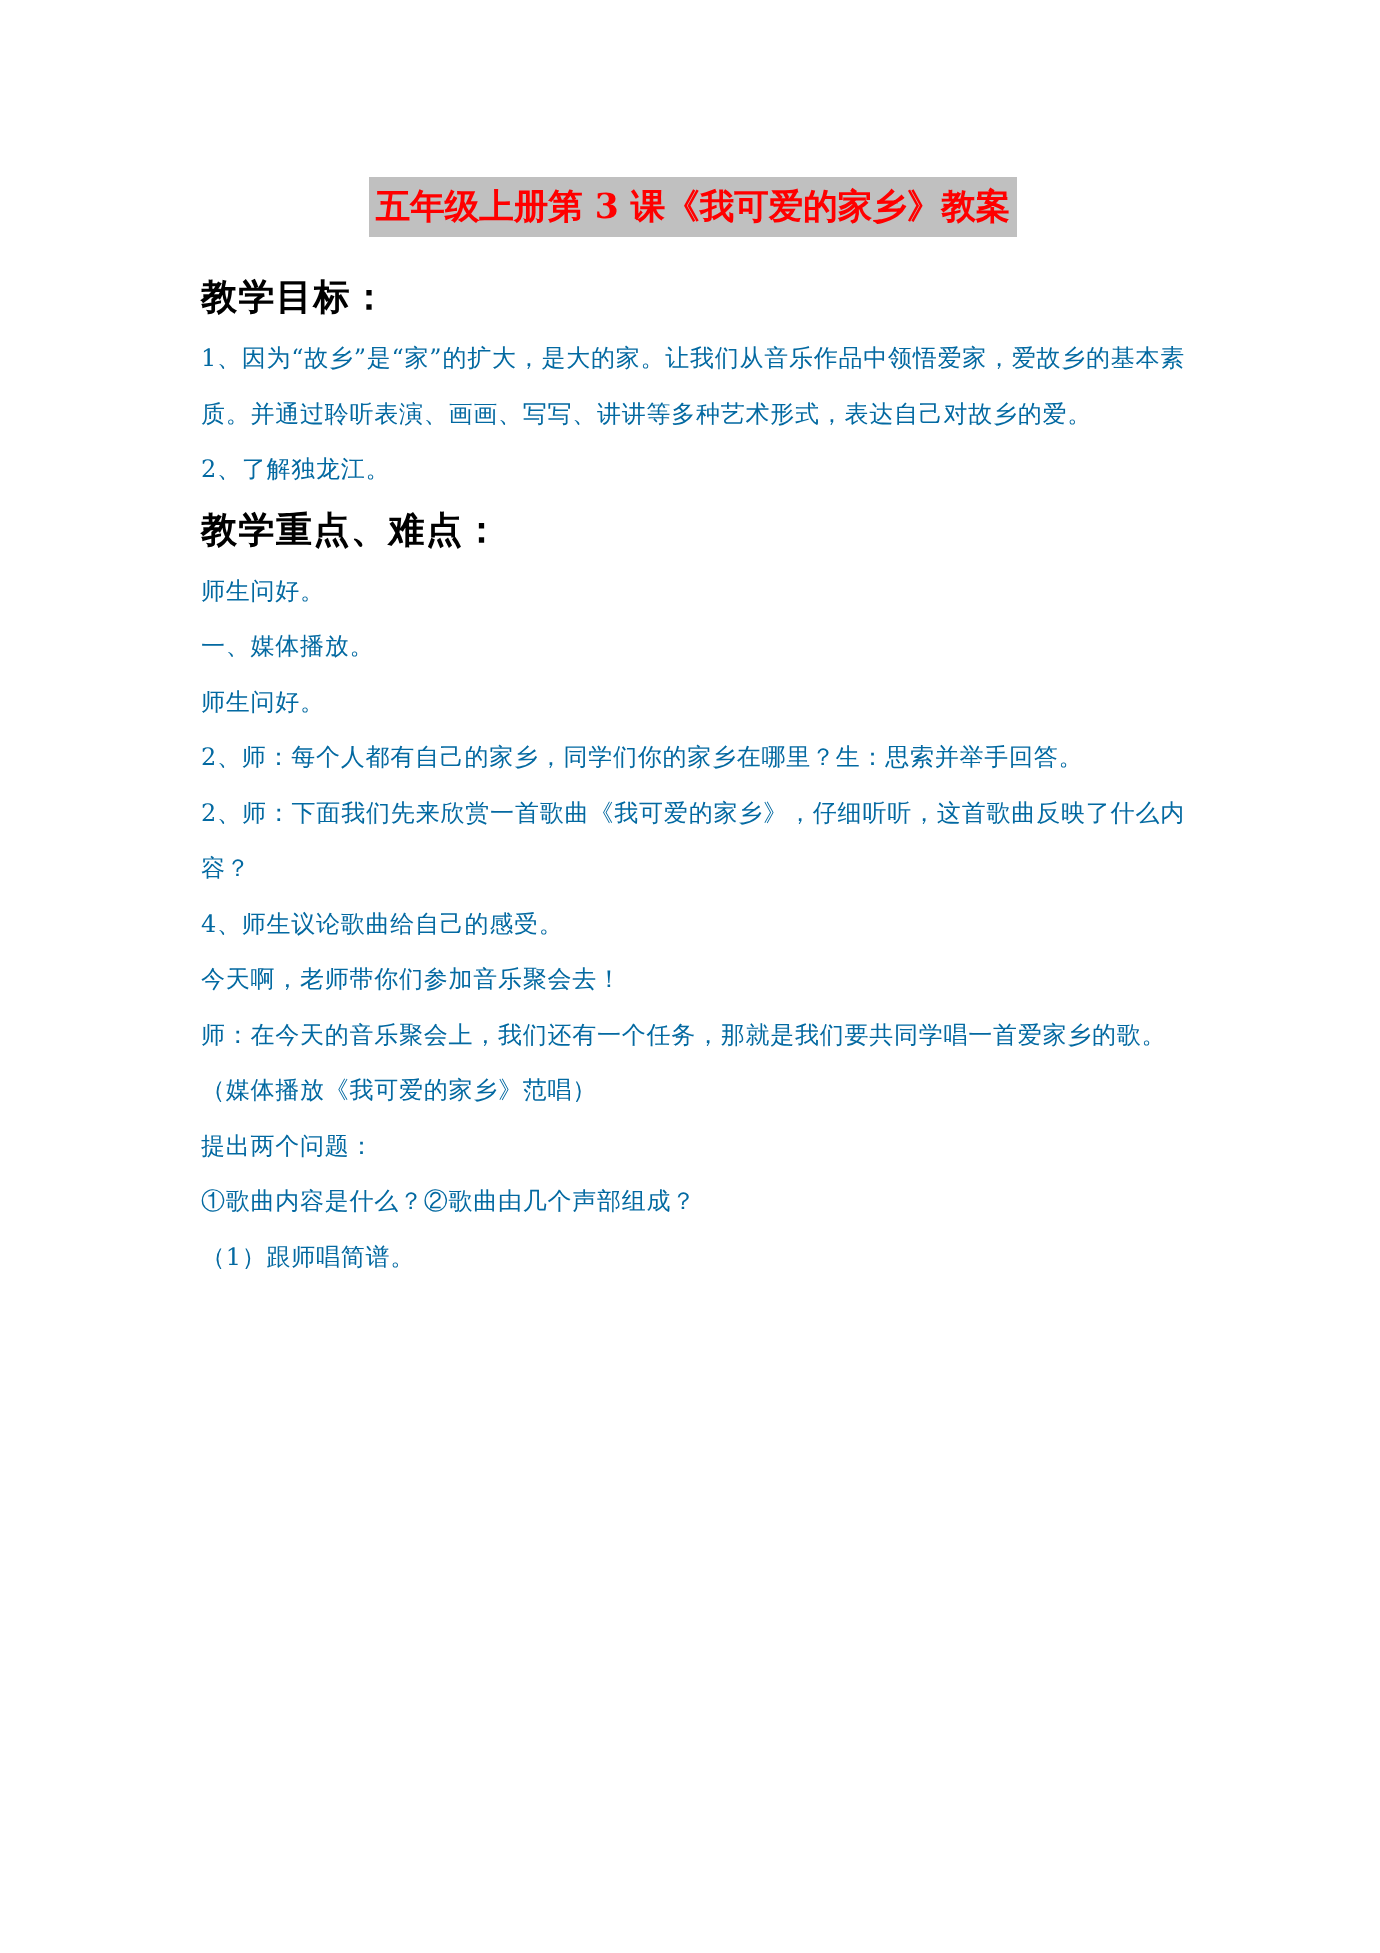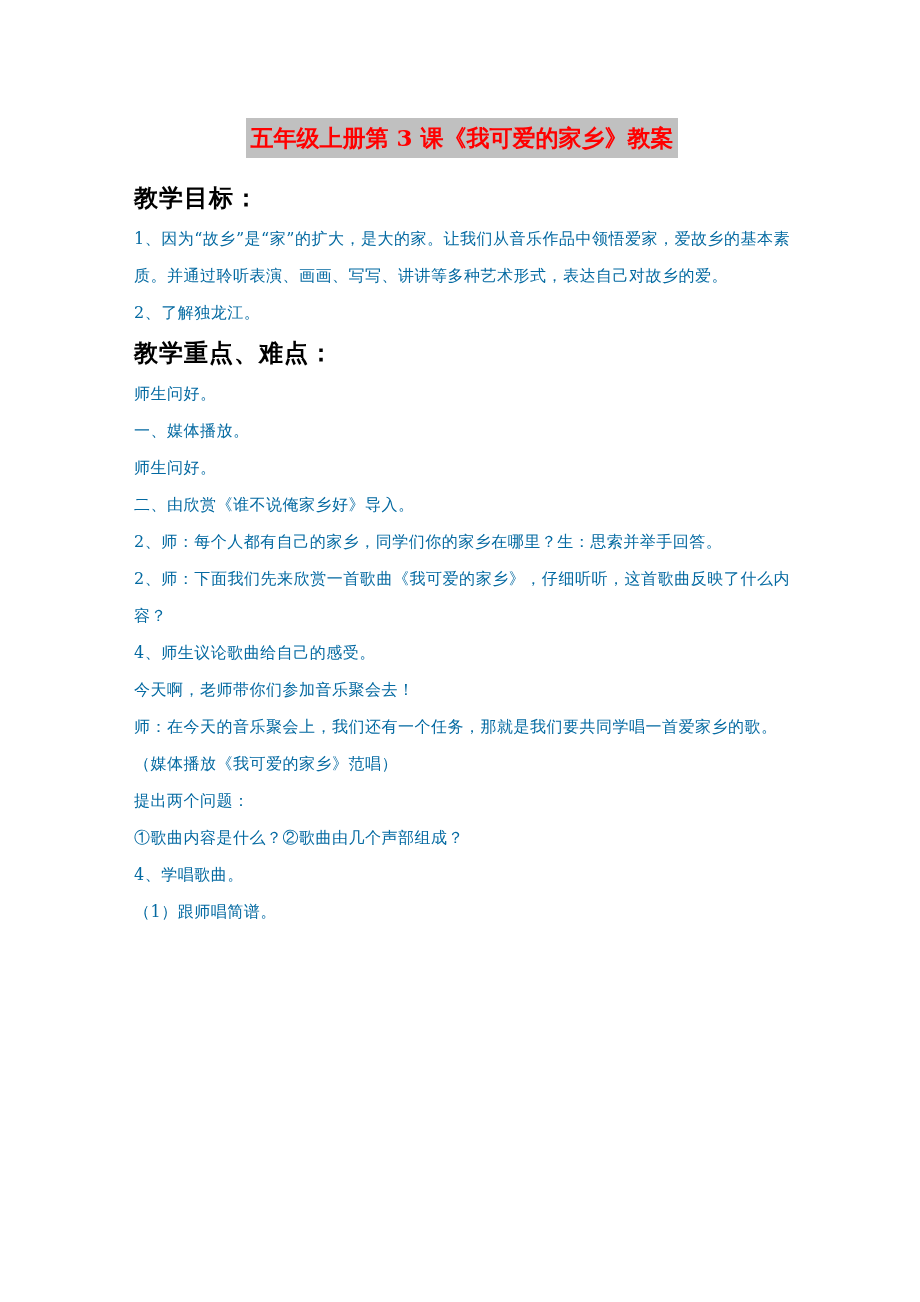--- a/index.html
+++ b/index.html
@@ -57,25 +57,23 @@
     <span class="hl" style="color: rgb(255, 0, 0); background-color: rgb(192, 192, 192);">五年级上册第 3 课《我可爱的家乡》教案</span>
   </div>
   <div id="doc-body">
       <h2 class="block-heading">教学目标：</h2>
       <p class="block-paragraph">1、因为“故乡”是“家”的扩大，是大的家。让我们从音乐作品中领悟爱家，爱故乡的基本素质。并通过聆听表演、画画、写写、讲讲等多种艺术形式，表达自己对故乡的爱。</p>
       <p class="block-paragraph">2、了解独龙江。</p>
       <h2 class="block-heading">教学重点、难点：</h2>
       <p class="block-paragraph">师生问好。</p>
       <p class="block-paragraph">一、媒体播放。</p>
       <p class="block-paragraph">师生问好。</p>
-      <p class="block-paragraph">二、由欣赏《谁不说俺家乡好》导入。</p>
       <p class="block-paragraph">2、师：每个人都有自己的家乡，同学们你的家乡在哪里？生：思索并举手回答。</p>
       <p class="block-paragraph">2、师：下面我们先来欣赏一首歌曲《我可爱的家乡》，仔细听听，这首歌曲反映了什么内容？</p>
       <p class="block-paragraph">4、师生议论歌曲给自己的感受。</p>
       <p class="block-paragraph">今天啊，老师带你们参加音乐聚会去！</p>
       <p class="block-paragraph">师：在今天的音乐聚会上，我们还有一个任务，那就是我们要共同学唱一首爱家乡的歌。</p>
       <p class="block-paragraph">（媒体播放《我可爱的家乡》范唱）</p>
       <p class="block-paragraph">提出两个问题：</p>
       <p class="block-paragraph">①歌曲内容是什么？②歌曲由几个声部组成？</p>
-      <p class="block-paragraph">4、学唱歌曲。</p>
       <p class="block-paragraph">（1）跟师唱简谱。</p>
     </div>
 </div>
 
 </body></html>

